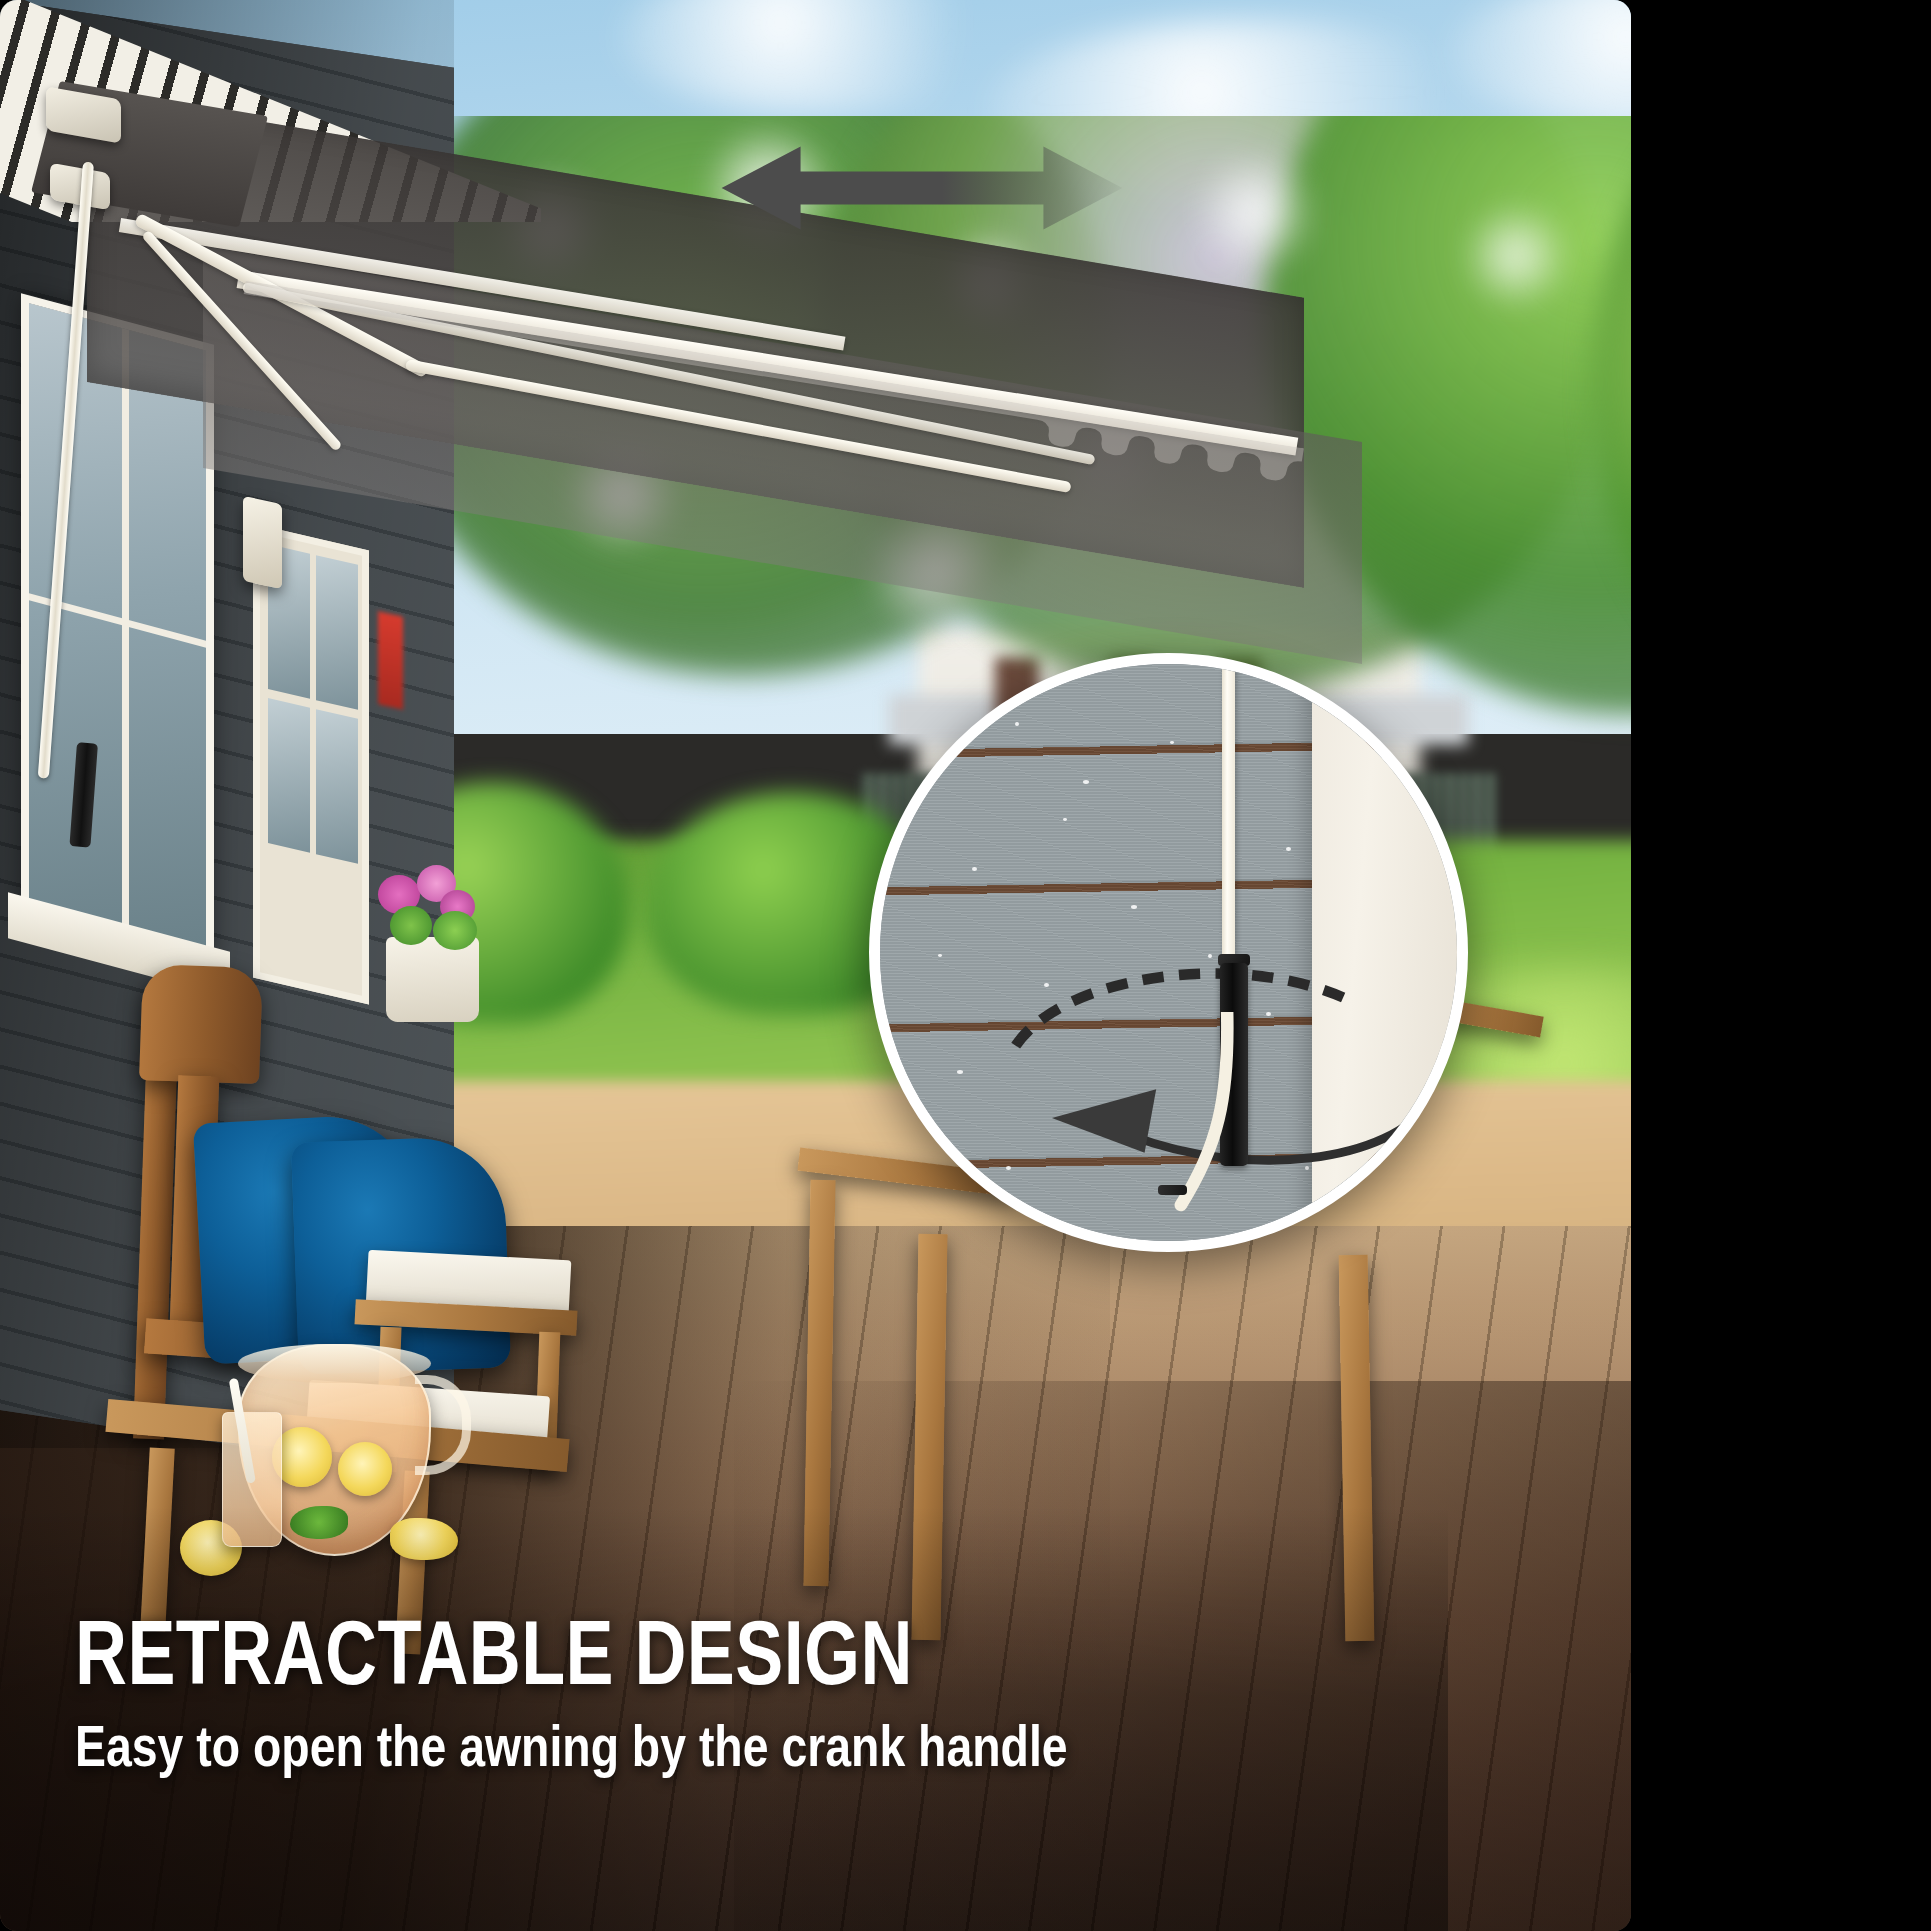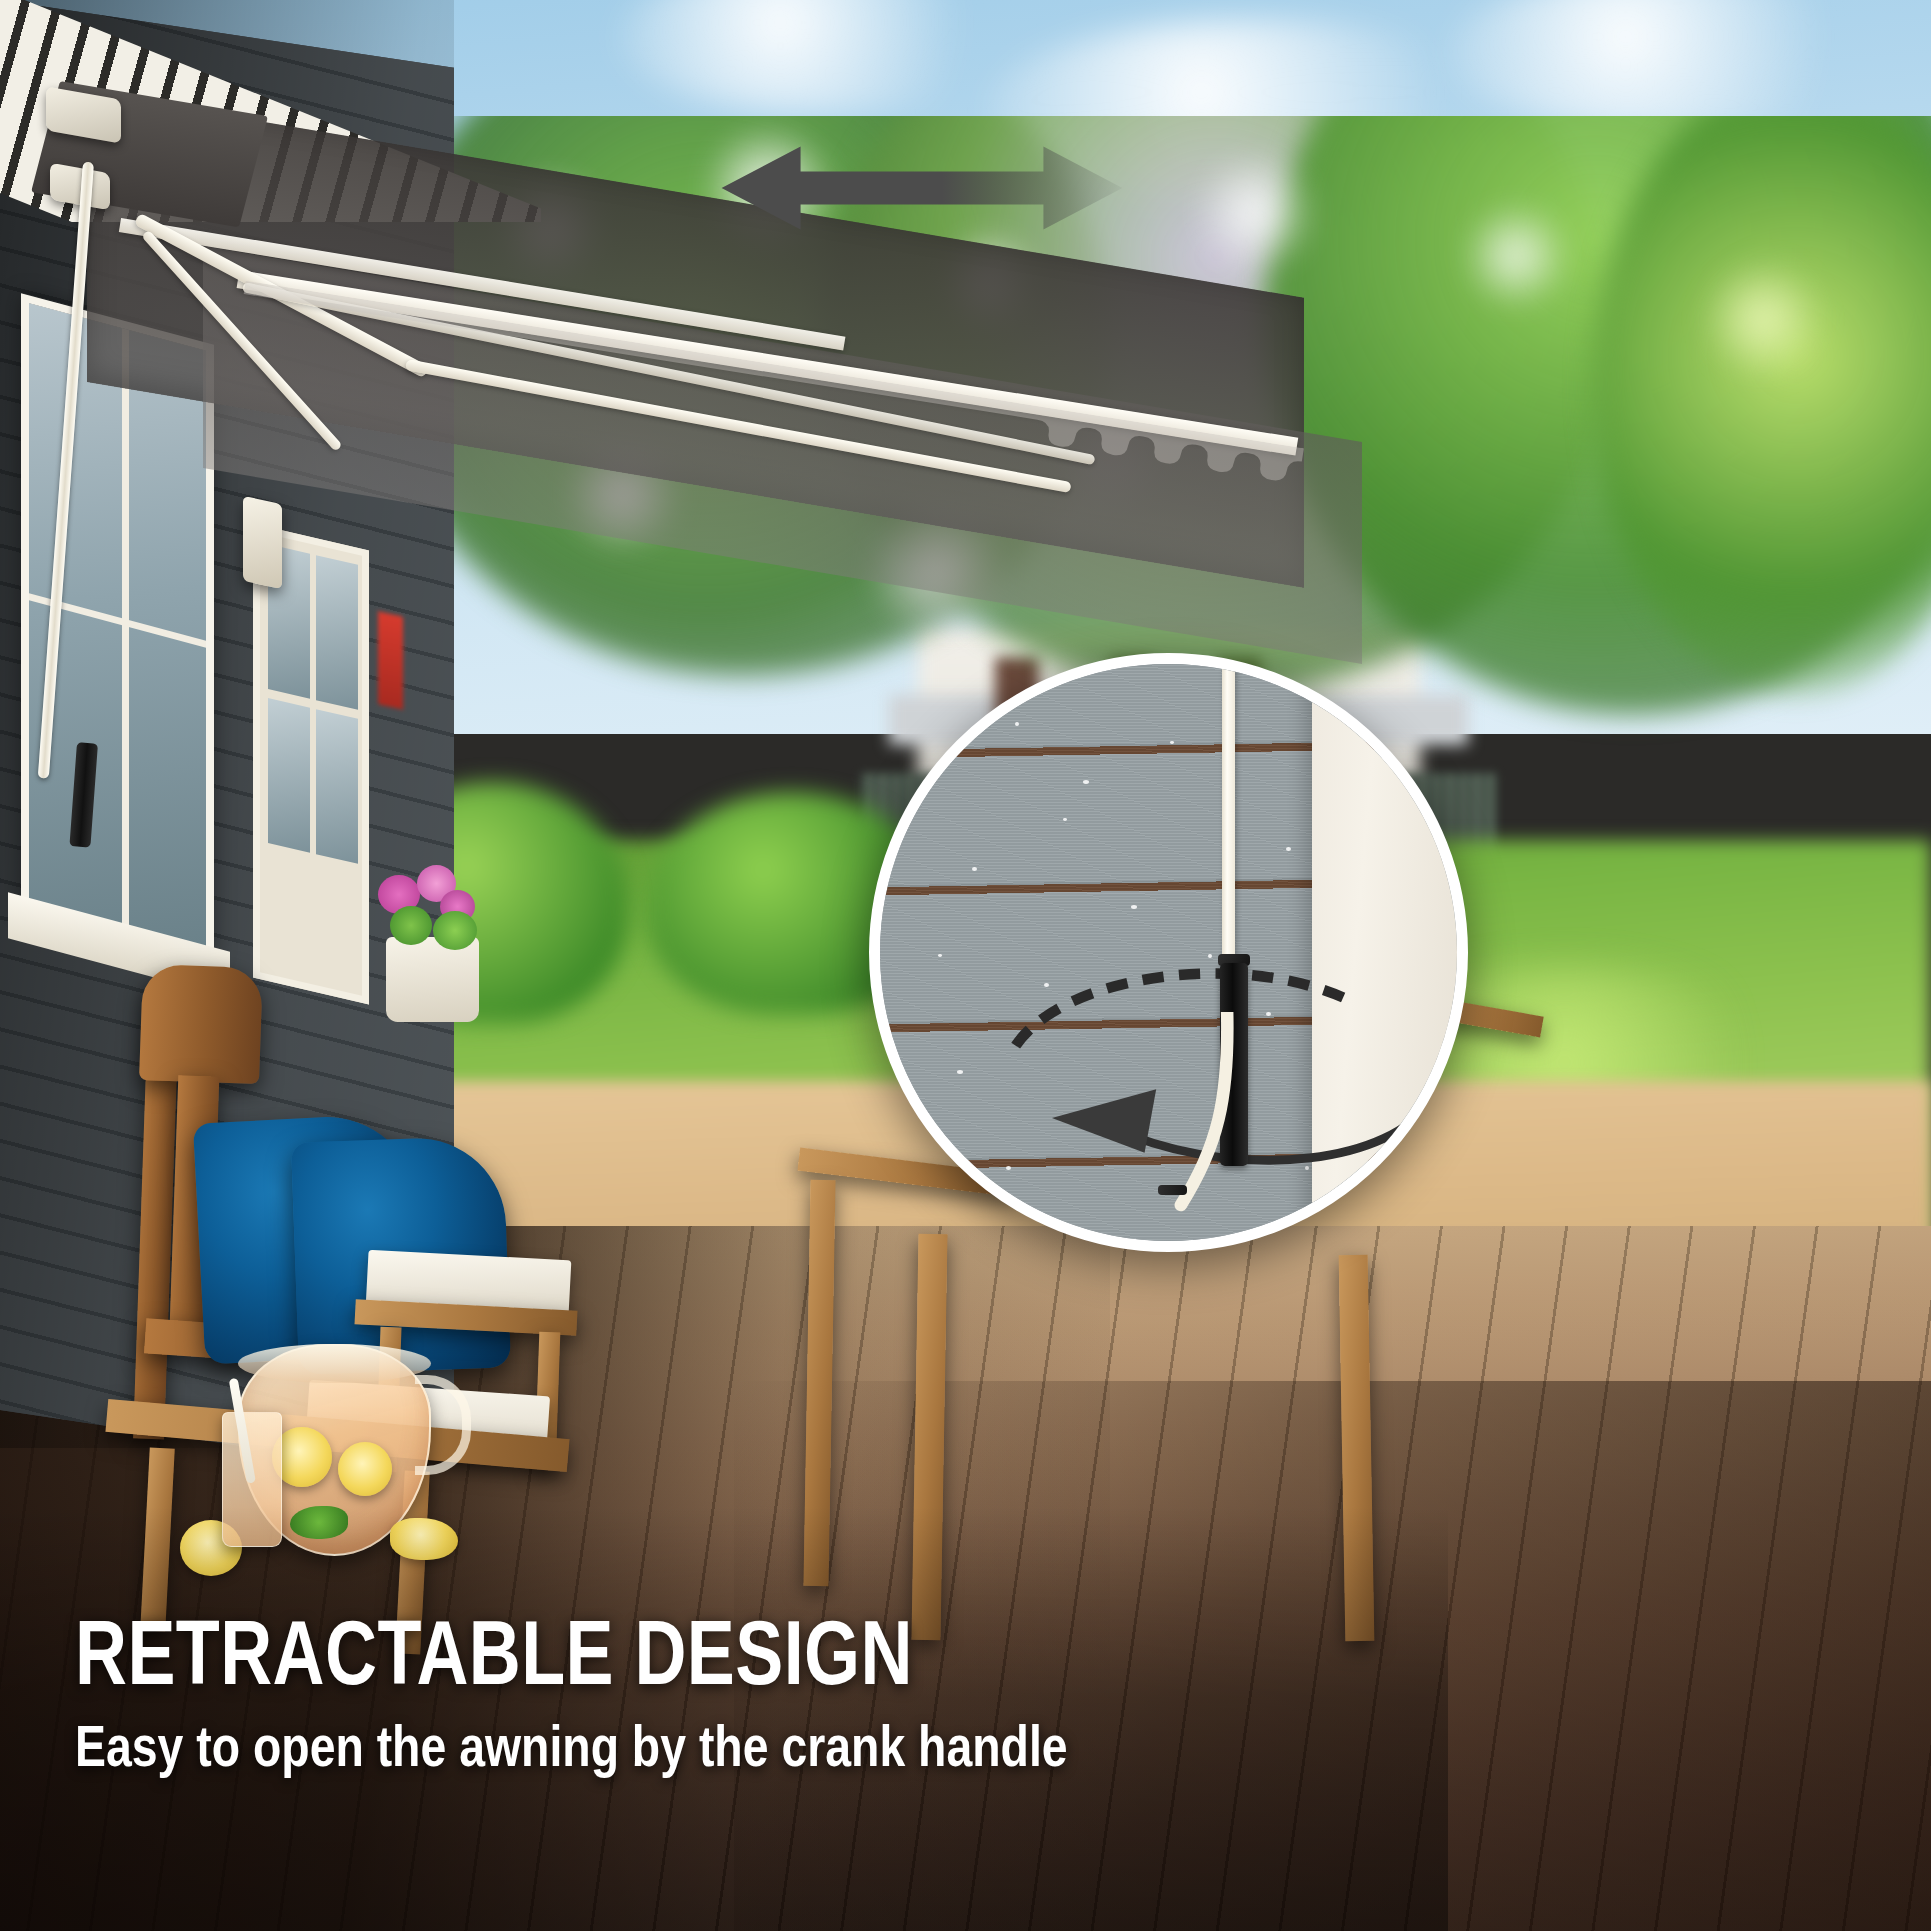--- a/index.html
+++ b/index.html
@@ -1,22 +1,23 @@
 <!DOCTYPE html>
 <html><head>
 <meta charset="utf-8">
 <title>Retractable Awning Product Image</title>
 <style>
   * { margin:0; padding:0; box-sizing:border-box; }
   html,body { width:1931px; height:1931px; overflow:hidden; background:#000; }
   body { font-family:"Liberation Sans", sans-serif; }
 
   #stage {
-    position:relative; width:1931px; height:1931px; overflow:hidden;
+    position:relative; width:1631px; height:1931px; overflow:hidden;
     background:#2b2a28;
+    border-radius:17px;
   }
 
   
   .sky {
     position:absolute; left:0; top:0; width:1931px; height:734px;
     background:linear-gradient(175deg,#9fcce8 0%,#b5d8ee 30%,#cde5f3 62%,#dfeef7 100%);
   }
   .cloud {
     position:absolute; border-radius:50%;
     background:radial-gradient(circle at 40% 40%, rgba(255,255,255,.95), rgba(255,255,255,0) 70%);

